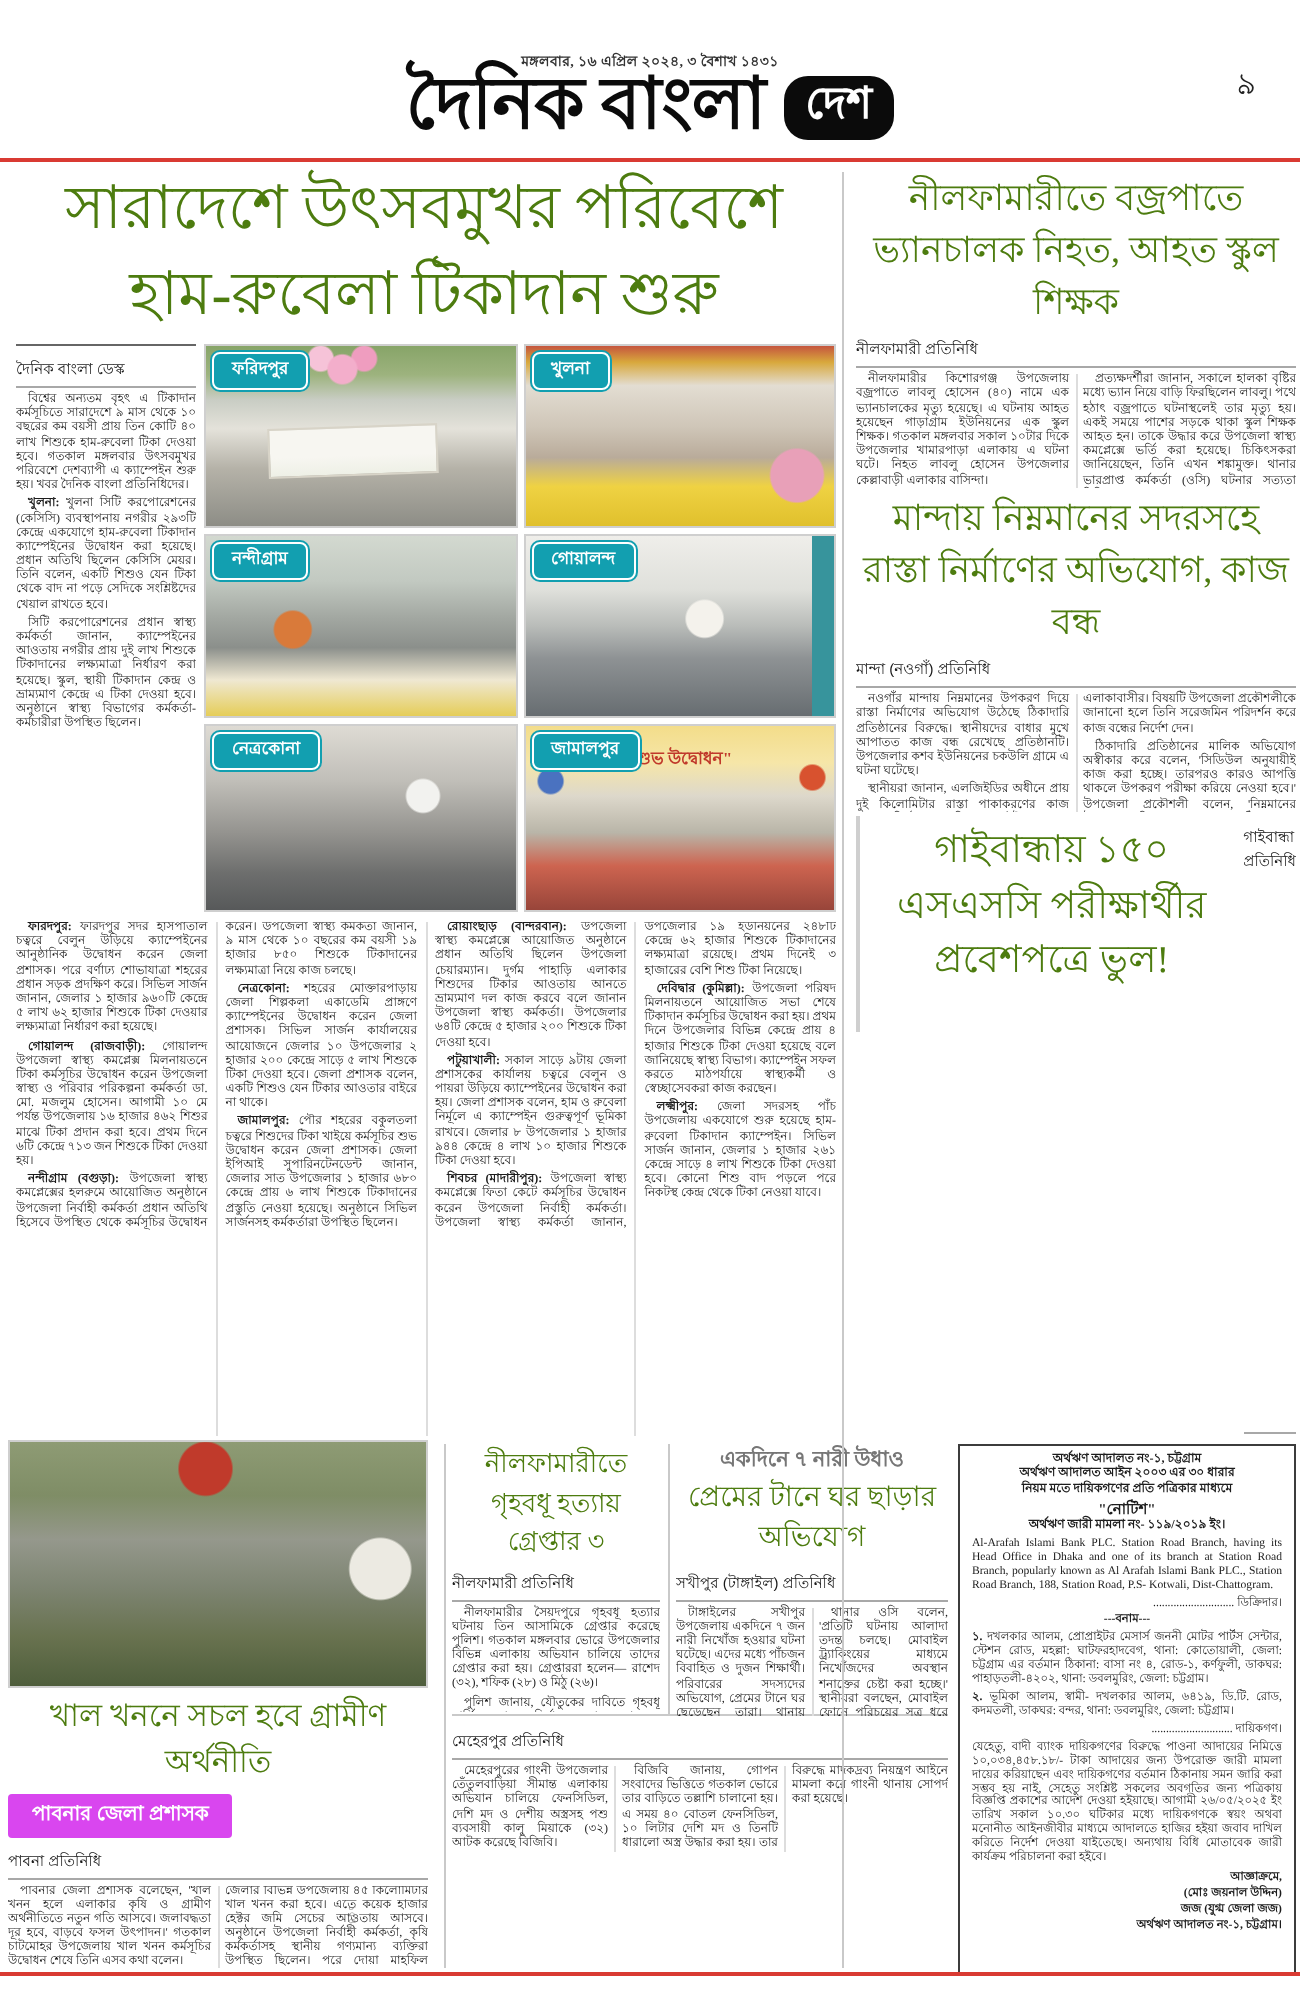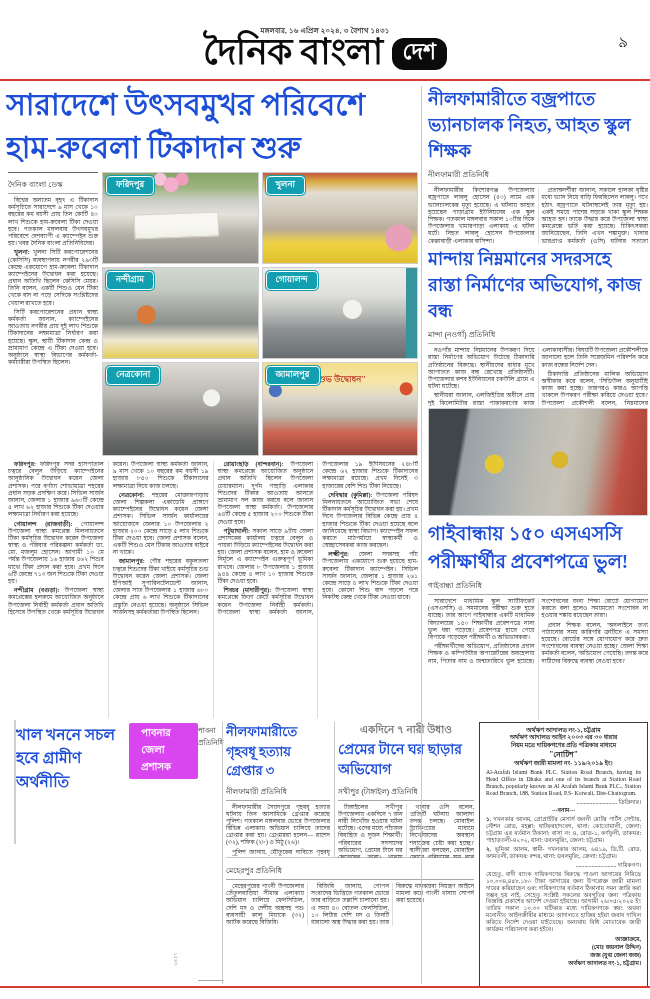--- a/index.html
+++ b/index.html
@@ -14,21 +14,21 @@
             justify-content:center;align-items:flex-end;gap:9px}
   .mast-title{font-size:36px;font-weight:800;color:#0b0b0b;line-height:1;letter-spacing:-.5px}
   .mast-logo{background:#0b0b0b;color:#fff;font-size:22px;font-weight:800;
              padding:3px 11px 7px;border-radius:12px;line-height:1}
   .pageno{position:absolute;right:22px;top:30px;font-size:15px;color:#222}
   .red-rule{position:absolute;left:0;width:650px;height:2px;background:#d93a32}
   .rr-top{top:79px}.rr-bottom{top:986px}
 
   
   .abs{position:absolute;overflow:hidden}
-  .hl{font-weight:700;text-align:left;color:#1d4ed8}
+  .hl{font-weight:400;text-align:center;color:#4d7c0f}
   .byline{font-family:"Liberation Sans",sans-serif;font-size:7.5px;font-weight:400;
           color:#1a1a1a;border-bottom:1px solid #a8a8a8;padding:2px 0;margin:3px 0 3px}
   .kicker{font-size:10.5px;font-weight:700;color:#767676;text-align:center;margin-bottom:1px}
   .bt{font-size:6px;line-height:1.2;text-align:justify;color:#1c1c1c}
   .bt p{margin:0 0 2px;text-indent:6px}
   .bt .lead{font-weight:700}
   .bt .lead:empty{display:none}
   .cols2{columns:2;column-gap:7px;column-rule:1px solid #ddd}
   .cols3{columns:3;column-gap:7px;column-rule:1px solid #ddd}
   .cols4{columns:4;column-gap:9px;column-rule:1px solid #ddd}
@@ -77,40 +77,40 @@
      radial-gradient(circle at 47% 11%,#c03a2b 0 13px,rgba(0,0,0,0) 14px),
      radial-gradient(circle at 89% 52%,#eceae2 0 15px,rgba(0,0,0,0) 16px),
      linear-gradient(180deg,#8e9b74 0%,#7f8d66 22%,#95988c 40%,#7d8471 60%,#68724f 80%,#4f5e3c 100%)}
 
   
   #main-headline{left:6px;top:84px;width:412px;height:88px;font-size:30px;line-height:1.42}
   #intro-col{left:8px;top:172px;width:90px;height:285px;border-top:1px solid #666;padding-top:1px}
   #photo-grid{left:102px;top:172px;width:316px;height:285px}
   #main-body{left:8px;top:461px;width:410px;height:257px}
 
-  #canal{left:14px;top:720px;width:210px;height:264px;display:flex;flex-direction:row}
+  #canal{left:4px;top:720px;width:210px;height:264px;display:flex;flex-direction:column}
   #canal .ph{height:124px;flex:none}
   #canal .hl{font-size:15.5px;line-height:1.5;margin-top:3px}
   .teal-chip{display:inline-block;align-self:flex-start;background:#d946ef;color:#fff;
      font-family:"Liberation Sans",sans-serif;font-size:10px;font-weight:700;
      padding:2px 12px 3px;border-radius:2px;margin:3px 0 1px}
   #canal .bt{flex:1;overflow:hidden}
 
   #murder{left:226px;top:722px;width:104px;height:134px}
   #murder .hl{font-size:13px;line-height:1.5}
   #elope{left:338px;top:722px;width:136px;height:136px}
   #elope .hl{font-size:14px;line-height:1.45}
   #liquor{left:226px;top:860px;width:248px;height:124px}
   #liquor .hl{font-size:16px;line-height:1.4}
 
   #lightning{left:428px;top:86px;width:220px;height:158px}
   #lightning .hl{font-size:18px;line-height:1.45}
   #manda{left:428px;top:246px;width:220px;height:160px}
   #manda .hl{font-size:18px;line-height:1.45}
-  #gaibandha{left:428px;top:408px;width:220px;height:312px;display:flex;flex-direction:column}
+  #gaibandha{left:428px;top:408px;width:220px;height:312px;display:flex;flex-direction:row}
   #gaibandha .ph{height:108px;flex:none}
   #gaibandha .hl{font-size:19px;line-height:1.45;margin-top:4px}
   #gaibandha .bt{flex:1;overflow:hidden}
 
   #notice{left:479px;top:722px;width:169px;height:266px;border:1px solid #3c3c3c;
           padding:4px 6px;font-size:5.8px;line-height:1.2;color:#1c1c1c}
   #notice .nc{text-align:center;font-weight:700;font-size:6.1px}
   #notice .ntitle{text-align:center;font-weight:700;font-size:7.5px;margin:1px 0}
   #notice .np{text-align:justify;margin:2px 0}
   #notice .nright{text-align:right;margin:1px 0}

